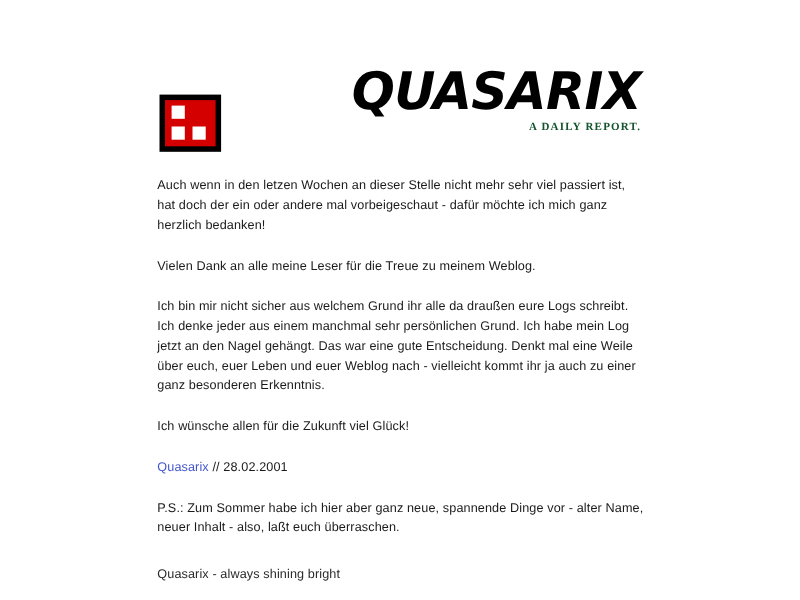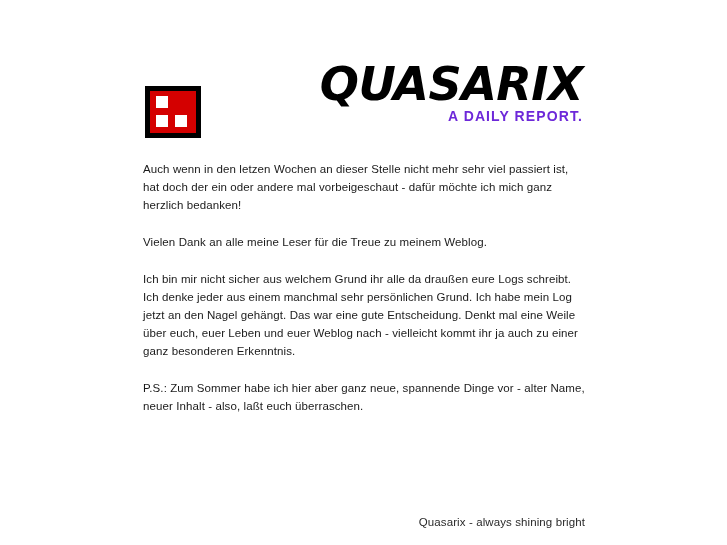--- a/index.html
+++ b/index.html
@@ -75,26 +75,26 @@
     line-height: 48px;
     letter-spacing: -0.5px;
     color: #000000;
     white-space: nowrap;
     transform: scaleX(0.98);
     transform-origin: right center;
   }
   .tagline {
     display: block;
     margin-top: 1px;
-    font-family: Liberation Sans, sans-serif;
+    font-family: Liberation Serif, serif;
     font-weight: bold;
-    font-size: 14px;
+    font-size: 10px;
     line-height: 14px;
     letter-spacing: 1.1px;
-    color: #6d28d9;
+    color: #14532d;
     white-space: nowrap;
   }
 
   
   .content {
     position: absolute;
     left: 143px;
     top: 160px;
     width: 442px;
   }
@@ -122,21 +122,21 @@
   .sig-sep {
     color: #1a1a1a;
   }
 
   
   .footer {
     position: absolute;
     left: 143px;
     top: 514px;
     width: 442px;
-    text-align: right;
+    text-align: left;
     font-size: 11.5px;
     line-height: 16px;
     color: #2a2a2a;
     letter-spacing: 0.1px;
   }
 </style>
 </head>
 <body>
 
 <div class="page">
@@ -160,21 +160,23 @@
 
   <div class="content">
 
     <p class="para">Auch wenn in den letzen Wochen an dieser Stelle nicht mehr sehr viel passiert ist, hat doch der ein oder andere mal vorbeigeschaut - dafür möchte ich mich ganz herzlich bedanken!</p>
 
     <p class="para">Vielen Dank an alle meine Leser für die Treue zu meinem Weblog.</p>
 
 
     <p class="para">Ich bin mir nicht sicher aus welchem Grund ihr alle da draußen eure Logs schreibt. Ich denke jeder aus einem manchmal sehr persönlichen Grund. Ich habe mein Log jetzt an den Nagel gehängt. Das war eine gute Entscheidung. Denkt mal eine Weile über euch, euer Leben und euer Weblog nach - vielleicht kommt ihr ja auch zu einer ganz besonderen Erkenntnis.</p>
 
+    <p class="para">Ich wünsche allen für die Zukunft viel Glück!</p>
 
+    <p class="sig-line"><a class="sig-link" href="#">Quasarix</a><span class="sig-sep">&nbsp;</span><span class="sig-sep">//</span><span class="sig-sep">&nbsp;</span><span class="sig-sep">28.02.2001</span></p>
 
     <p class="para">P.S.: Zum Sommer habe ich hier aber ganz neue, spannende Dinge vor - alter Name, neuer Inhalt - also, laßt euch überraschen.</p>
 
   </div>
 
   <div class="footer">Quasarix - always shining bright</div>
 
 </div>
 
 </body></html>

